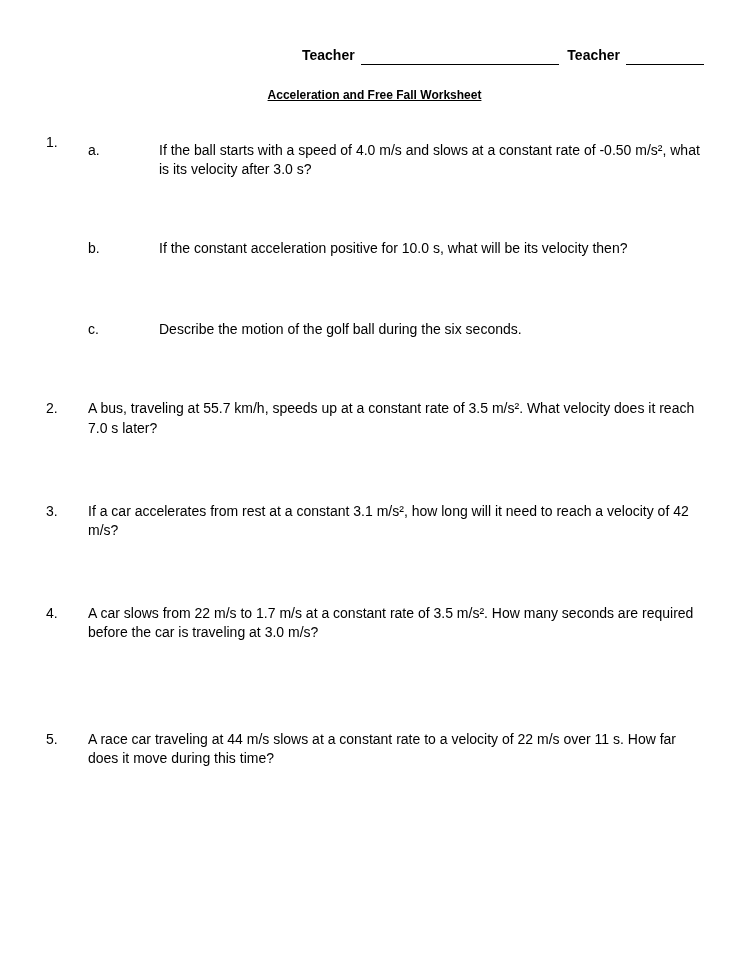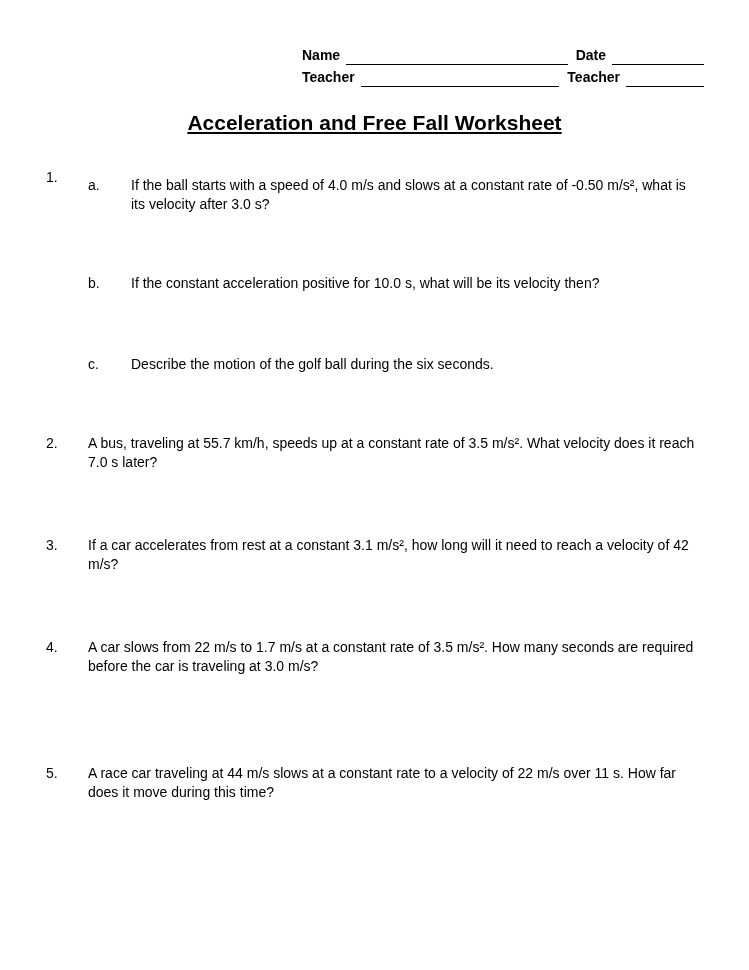--- a/index.html
+++ b/index.html
@@ -39,50 +39,44 @@
     height: 15px;
     margin-left: 6px;
   }
   .short-line.date { width: 92px; }
   .short-line.period { width: 78px; }
 
   
   .title {
     text-align: center;
     font-weight: bold;
-    font-size: 21px;
+    font-size: 12px;
     text-decoration: underline;
     margin: 22px 0 30px 0;
   }
 
   
   .question { display: flex; }
   .q-num { width: 42px; flex-shrink: 0; }
   .q-body { flex: 1; }
   .sub { display: flex; margin-top: 8px; }
   .sub-letter { width: 43px; flex-shrink: 0; }
-  .sub-text { flex: 1; }
+  .sub-text { flex: 1; margin-left: 28px; }
 
   .mb-60 { margin-bottom: 60px; }
   .mb-62 { margin-bottom: 62px; }
   .mb-64 { margin-bottom: 64px; }
   .mb-88 { margin-bottom: 88px; }
 </style>
 </head>
 <body>
 
 <div class="page">
 
   <div class="header-block">
-    <div class="header-row">
-      <span>Name</span>
-      <span class="fill-line"></span>
-      <span>Date</span>
-      <span class="short-line date"></span>
-    </div>
     <div class="header-row">
       <span>Teacher</span>
       <span class="fill-line"></span>
       <span>Teacher</span>
       <span class="short-line period"></span>
     </div>
   </div>
 
   <div class="title">Acceleration and Free Fall Worksheet</div>
 

